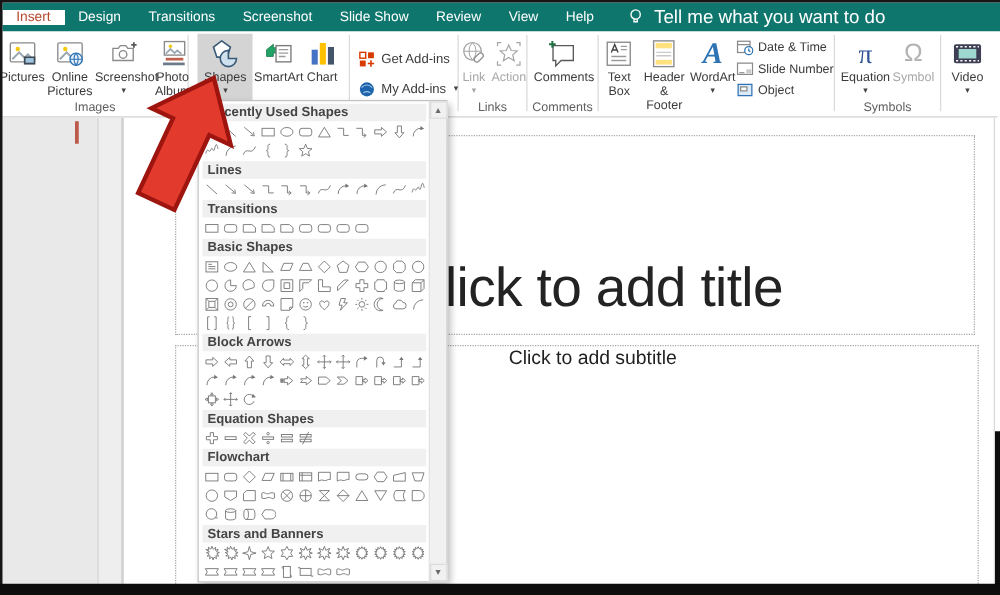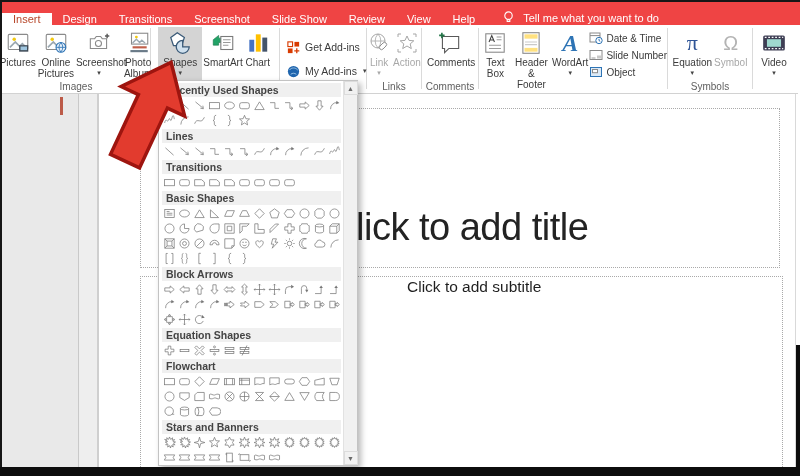--- a/index.html
+++ b/index.html
@@ -7,24 +7,24 @@
   body { font-family:"Liberation Sans", sans-serif; background:#fff; }
   .stage { position:relative; width:800px; height:476px; overflow:hidden; background:#fff; }
 
   
   .frame-top   { position:absolute; left:0; top:0; width:800px; height:2px; background:#161616; z-index:90; }
   .frame-left  { position:absolute; left:0; top:0; width:2px; height:476px; background:#161616; z-index:90; }
   .frame-bottom{ position:absolute; left:0; top:467px; width:800px; height:9px; background:#0d0d0d; z-index:90; }
   .frame-right { position:absolute; left:796px; top:345px; width:4px; height:131px; background:#0d0d0d; z-index:90; }
 
   
-  .tabbar { position:absolute; left:2px; top:2px; width:798px; height:23px; background:#ef4444; display:flex; align-items:flex-end; z-index:20; }
+  .tabbar { position:absolute; left:2px; top:2px; width:798px; height:23px; background:#0f766e; display:flex; align-items:center; z-index:20; }
   .tab { color:#fff; font-size:11px; display:flex; align-items:center; padding:0 11px; cursor:default; white-space:nowrap; }
   .tab.active { background:#fff; color:#b7472a; }
-  .tellme { display:flex; align-items:center; gap:8px; margin-left:16px; color:#fff; font-size:11px; }
+  .tellme { display:flex; align-items:center; gap:8px; margin-left:16px; color:#fff; font-size:15px; }
   .tellme svg { width:13px; height:15px; }
 
   
   .ribbon { position:absolute; left:2px; top:25px; width:796px; height:69px; background:#fff; border-bottom:1px solid #d2d2d2; display:flex; z-index:10; }
   .rgroup { position:relative; display:flex; justify-content:center; align-items:flex-start; padding-top:2px; }
   .rsep { width:1px; background:#dadada; margin:3px 0 4px 0; }
   .grouplabel { position:absolute; bottom:1px; left:0; right:0; text-align:center; font-size:10px; color:#5f5f5f; }
   .bigbtn { display:flex; flex-direction:column; align-items:center; padding:2px 1px 0 1px; }
   .bigbtn .bicon { height:28px; display:flex; align-items:center; justify-content:center; }
   .bigbtn .blabel { font-size:10px; color:#3b3b3b; text-align:center; line-height:11px; max-width:46px; }
@@ -42,21 +42,21 @@
   .panel-line1 { position:absolute; left:78px; top:94px; width:1px; height:373px; background:#c9c9c9; z-index:5; }
   .panel-strip { position:absolute; left:79px; top:94px; width:18px; height:373px; background:#eeeeee; z-index:5; }
   .panel-line2 { position:absolute; left:97px; top:94px; width:2px; height:373px; background:#cfcfcf; z-index:5; }
   .thumb-tick { position:absolute; left:60px; top:97px; width:3px; height:18px; background:#bc5b49; z-index:6; }
 
   
   .slide-area { position:absolute; left:99px; top:94px; width:696px; height:373px; background:#fff; z-index:1; }
   .slide-edge { position:absolute; left:795px; top:94px; width:1px; height:373px; background:#d9d9d9; z-index:2; }
   .title-ph { position:absolute; left:140px; top:108px; width:640px; height:160px; border:1px dotted #a9a9a9; z-index:2; }
   .subtitle-ph { position:absolute; left:140px; top:276px; width:643px; height:191px; border:1px dotted #a9a9a9; border-bottom:none; z-index:2; }
-  .title-text { position:absolute; left:356px; top:206px; font-size:38px; font-weight:300; color:#232323; letter-spacing:-0.5px; z-index:3; white-space:nowrap; }
+  .title-text { position:absolute; left:356px; top:206px; font-size:44px; font-weight:300; color:#232323; letter-spacing:-0.5px; z-index:3; white-space:nowrap; }
   .subtitle-text { position:absolute; left:407px; top:278px; font-size:15.5px; color:#1f1f1f; z-index:3; white-space:nowrap; }
 
   
   .shapes-menu { position:absolute; left:158px; top:80px; width:200px; height:386px; background:#fff; border:1px solid #c3c3c3; box-shadow:3px 3px 6px rgba(0,0,0,.28); z-index:40; display:flex; }
   .menu-content { flex:1; padding:1px 0 0 3px; overflow:hidden; }
   .menu-section-header { font-size:10.5px; font-weight:bold; color:#444; background:#f0f0f0; padding:1px 4px; margin:1px 2px 1px 0; height:14px; line-height:12px; }
   .shape-row { display:flex; height:15px; align-items:center; }
   .shape-cell { width:15px; height:15px; display:flex; align-items:center; justify-content:center; }
   .shape-cell svg { width:13px; height:13px; }
   .shape-cell use, .shape-cell svg { stroke:#767676; fill:none; stroke-width:0.9; }

